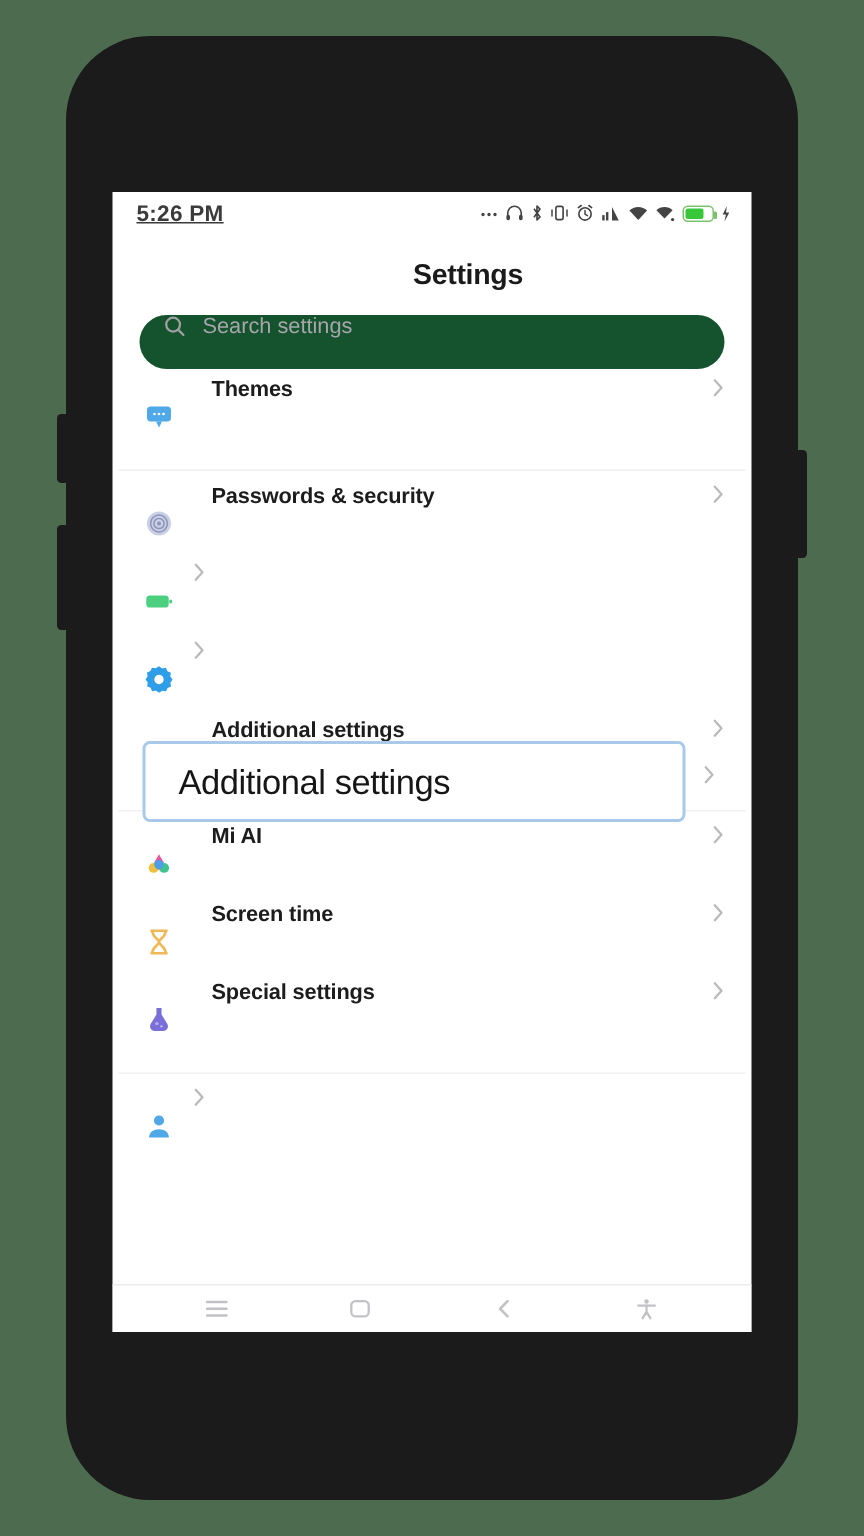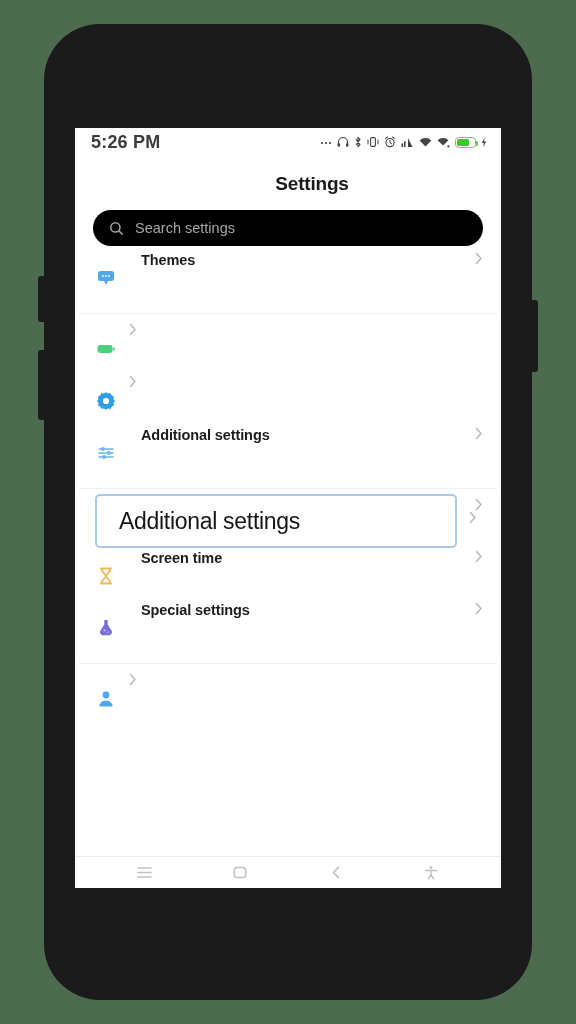--- a/index.html
+++ b/index.html
@@ -32,22 +32,23 @@
     background:#ffffff;
     overflow:hidden;
   }
 
   
   .status-bar{
     height:28px; display:flex; align-items:center;
     justify-content:space-between; padding:0 14px 0 16px;
   }
   .status-time{
-    font-size:18px; font-weight:bold; color:#3b3b3b;
+    font-size:15px; font-weight:bold; color:#3b3b3b;
     letter-spacing:.2px;
+    text-decoration:underline;
   }
   .status-icons{ display:flex; align-items:center; gap:5px; }
   .si{ color:#444; display:flex; align-items:center; }
   .si svg{ display:block; }
   .batt{
     width:21px; height:11px; border:1.4px solid #7ac36a;
     border-radius:3.5px; position:relative; display:flex;
     align-items:center; padding:1px;
   }
   .batt:after{
@@ -58,22 +59,22 @@
 
   
   .page-title{
     text-align:center; font-size:19px; font-weight:bold;
     color:#1a1a1a; padding:17px 0 15px; letter-spacing:-.2px;margin-left:48px;
   }
 
   
   .search-wrap{ padding:0 18px 6px; }
   .search-bar{
-    height:36px; background:#000000; border-radius:18px;
-    display:flex; align-items:center; padding:0 16px; gap:11px;
+    height:36px; background:#14532d; border-radius:18px;
+    display:flex; align-items:flex-start; padding:0 16px; gap:11px;
   }
   .search-ico{ color:#a0a0a4; display:flex; }
   .search-ph{ font-size:14.5px; color:#a6a6aa; }
 
   
   .list{ padding:0; }
   .row{
     height:52px; display:flex; 
     padding:0 16px 0 20px;
   }
@@ -223,20 +224,36 @@
           <svg width="8" height="13" viewBox="0 0 8 13">
               <path d="M1.5 1.5L6 6.5l-4.5 5" stroke="#b9b9bd" stroke-width="1.5" fill="none" stroke-linecap="round" stroke-linejoin="round"></path>
             </svg>
         </span>
       </div>
 
       <div class="gap-xs"></div>
       <div class="divider"></div>
       <div class="gap-xs"></div>
 
+      <div class="row">
+        <span class="row-ico">
+          <svg width="22" height="22" viewBox="0 0 22 22">
+              <circle cx="11" cy="11" r="8" fill="#c9cfe4"></circle>
+              <circle cx="11" cy="11" r="5.6" stroke="#8d95b8" stroke-width="1" fill="none"></circle>
+              <circle cx="11" cy="11" r="3.4" stroke="#8d95b8" stroke-width="1" fill="none"></circle>
+              <circle cx="11" cy="11" r="1.3" fill="#8d95b8"></circle>
+            </svg>
+        </span>
+        <span class="row-label">Passwords &amp; security</span>
+        <span class="chev">
+          <svg width="8" height="13" viewBox="0 0 8 13">
+              <path d="M1.5 1.5L6 6.5l-4.5 5" stroke="#b9b9bd" stroke-width="1.5" fill="none" stroke-linecap="round" stroke-linejoin="round"></path>
+            </svg>
+        </span>
+      </div>
 
       <div class="row">
         <span class="row-ico">
           <svg width="22" height="22" viewBox="0 0 22 22">
               <rect x="2.5" y="7" width="15" height="8" rx="2.4" fill="#4cd080"></rect>
               <rect x="17.8" y="9.6" width="2" height="2.8" rx="1" fill="#4cd080"></rect>
             </svg>
         </span>
         <span class="chev">
           <svg width="8" height="13" viewBox="0 0 8 13">

